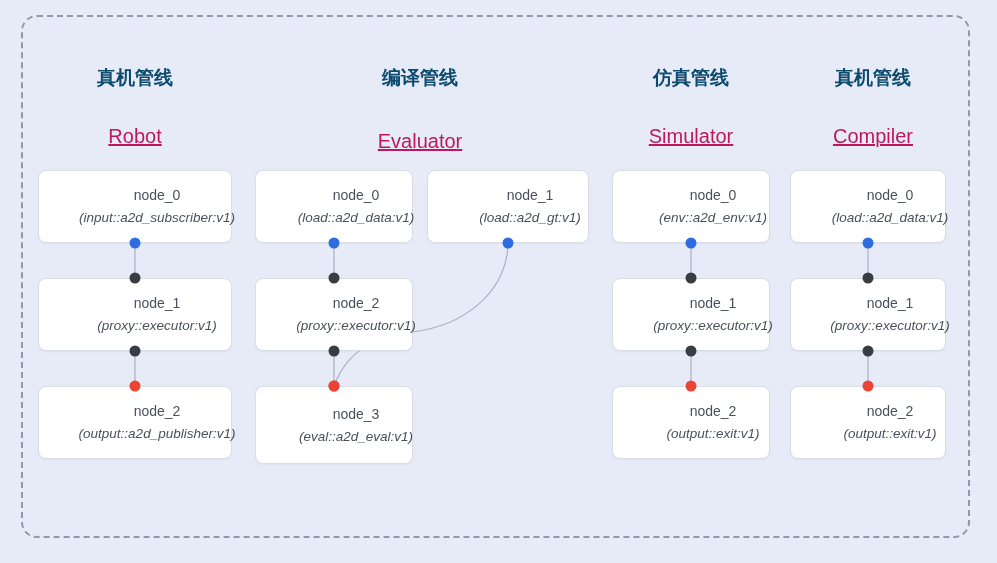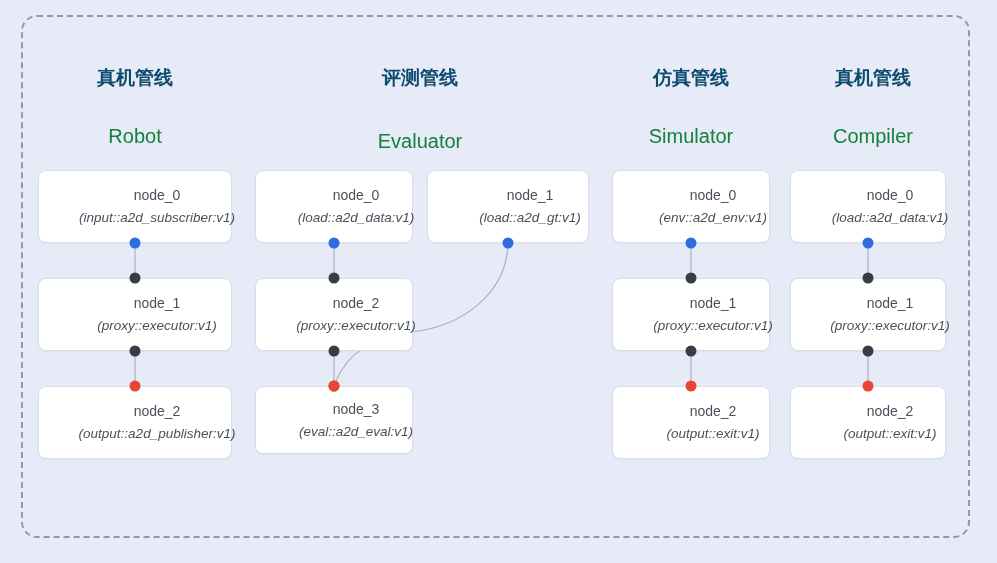--- a/index.html
+++ b/index.html
@@ -22,21 +22,21 @@
     padding-left:44px;
   }
   .node .l1 { font-size:14px; color:#4a505b; line-height:19px; }
   .node .l2 { font-size:13.5px; color:#4a505b; line-height:19px; margin-top:3px;font-style:italic; }
   .title-zh {
     position:absolute; z-index:2; transform:translateX(-50%);
     font-size:19px; font-weight:bold; color:#0c4a6e; white-space:nowrap;
   }
   .title-en {
     position:absolute; z-index:2; transform:translateX(-50%);
-    font-size:20px; color:#15803d; white-space:nowrap;
+    font-size:20px; color:#be185d; white-space:nowrap;text-decoration:underline;
   }
   .dot {
     position:absolute; z-index:3; width:11px; height:11px; border-radius:50%;
     transform:translate(-50%,-50%);
   }
 </style>
 </head>
 <body>
 
 <div class="canvas">
@@ -64,35 +64,35 @@
         <div class="l2">(proxy::executor:v1)</div>
       </div>
       <div class="node" style="left: 38px; top: 386px; width: 194px; height: 73px;">
         <div class="l1">node_2</div>
         <div class="l2">(output::a2d_publisher:v1)</div>
       </div>
       <div class="dot" style="left: 135px; top: 243px; background: rgb(45, 108, 225);"></div>
       <div class="dot" style="left: 135px; top: 278px; background: rgb(56, 61, 68);"></div>
       <div class="dot" style="left: 135px; top: 351px; background: rgb(56, 61, 68);"></div>
       <div class="dot" style="left: 135px; top: 386px; background: rgb(233, 68, 52);"></div>
-      <div class="title-zh" style="left: 420px; top: 65px;">评测管线</div>
+      <div class="title-zh" style="left: 420px; top: 65px;">编译管线</div>
       <div class="title-en" style="left: 420px; top: 130px;">Evaluator</div>
       <div class="node" style="left: 255px; top: 170px; width: 158px; height: 73px;">
         <div class="l1">node_0</div>
         <div class="l2">(load::a2d_data:v1)</div>
       </div>
       <div class="node" style="left: 427px; top: 170px; width: 162px; height: 73px;">
         <div class="l1">node_1</div>
         <div class="l2">(load::a2d_gt:v1)</div>
       </div>
       <div class="node" style="left: 255px; top: 278px; width: 158px; height: 73px;">
         <div class="l1">node_2</div>
         <div class="l2">(proxy::executor:v1)</div>
       </div>
-      <div class="node" style="left: 255px; top: 386px; width: 158px; height: 68px;">
+      <div class="node" style="left: 255px; top: 386px; width: 158px; height: 78px;">
         <div class="l1">node_3</div>
         <div class="l2">(eval::a2d_eval:v1)</div>
       </div>
       <div class="dot" style="left: 334px; top: 243px; background: rgb(45, 108, 225);"></div>
       <div class="dot" style="left: 334px; top: 278px; background: rgb(56, 61, 68);"></div>
       <div class="dot" style="left: 334px; top: 351px; background: rgb(56, 61, 68);"></div>
       <div class="dot" style="left: 334px; top: 386px; background: rgb(233, 68, 52);"></div>
       <div class="dot" style="left: 508px; top: 243px; background: rgb(45, 108, 225);"></div>
       <div class="dot" style="left: 334px; top: 386px; background: rgb(233, 68, 52);"></div>
       <div class="title-zh" style="left: 691px; top: 65px;">仿真管线</div>

